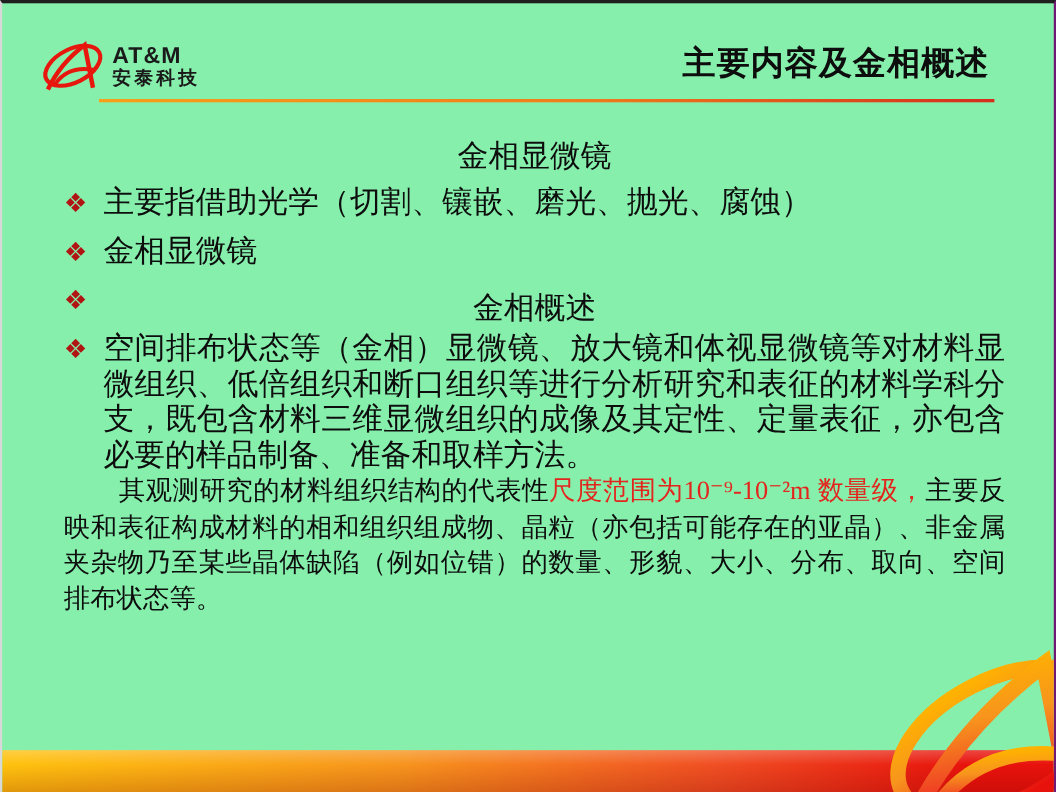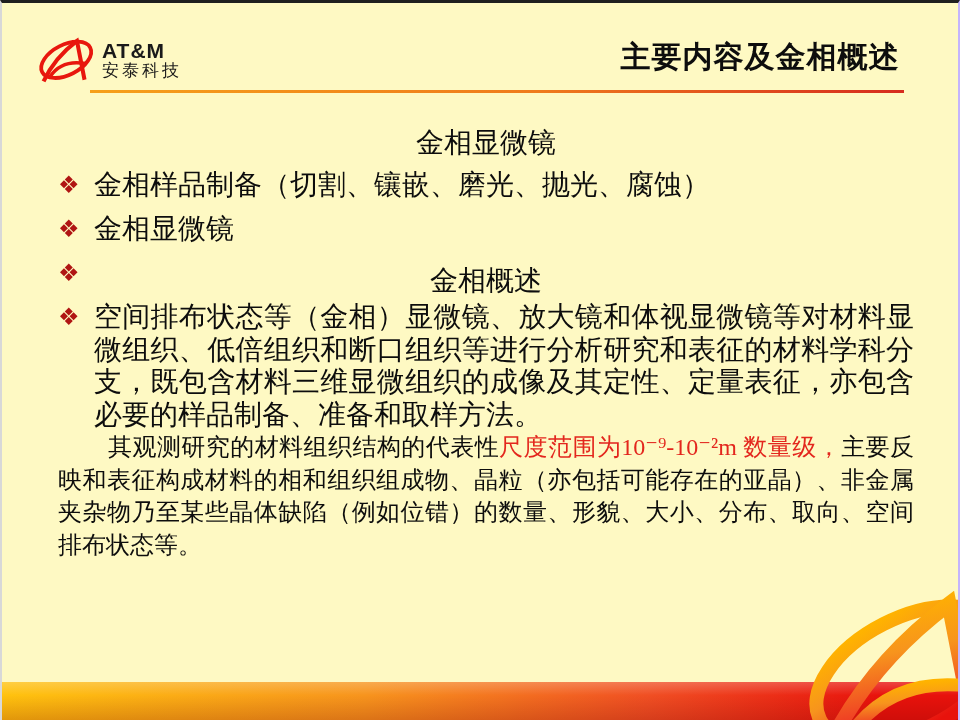--- a/index.html
+++ b/index.html
@@ -1,27 +1,27 @@
 <!DOCTYPE html>
 <html><head>
 <meta charset="utf-8">
 <style>
   html,body{margin:0;padding:0;background:#ffffff;}
   .slide{
     position:relative;width:960px;height:720px;overflow:hidden;
-    background:#fef9c3;box-sizing:border-box;
-    border-top:3px solid #1f1f1f;border-left:2px solid #d8d8d8;border-right:2px solid #c4b5fd;
+    background:#86efac;box-sizing:border-box;
+    border-top:3px solid #1f1f1f;border-left:2px solid #d8d8d8;border-right:2px solid #701a75;
     font-family:"Liberation Serif","DejaVu Serif",serif;color:#111;
   }
   
   .logo{position:absolute;left:34px;top:32px;display:flex;align-items:center;}
   .logo svg{display:block;}
   .logo-text{margin-left:4px;line-height:1;}
   .brand{font-family:"Liberation Sans","DejaVu Sans",sans-serif;font-weight:700;font-size:21px;color:#1a1a1a;letter-spacing:1px;}
-  .brand-cn{font-family:"Liberation Sans","DejaVu Sans",sans-serif;font-weight:400;font-size:17px;color:#1a1a1a;letter-spacing:3px;margin-top:1px;}
+  .brand-cn{font-family:"Liberation Sans","DejaVu Sans",sans-serif;font-weight:700;font-size:17px;color:#1a1a1a;letter-spacing:3px;margin-top:1px;}
   .page-title{
     position:absolute;left:596px;top:34px;width:324px;text-align:center;
     font-size:30px;font-weight:700;letter-spacing:1px;color:#0d0d0d;white-space:nowrap;
   }
   .header-rule{
     position:absolute;left:88px;top:87px;width:814px;height:3px;
     background:linear-gradient(90deg,#f6a01a 0%,#ef7b1c 55%,#d62c1e 100%);
   }
   
   .content{position:absolute;left:56px;top:120px;width:856px;}
@@ -70,21 +70,21 @@
 
   <div class="header-rule"></div>
 
   <div class="content">
 
     <div class="center-heading h-contents">金相显微镜</div>
 
     <ul class="bullet-list">
       <li class="bullet-item">
         <span class="bullet-glyph">❖</span>
-        <span>金相样品制备（切割、镶嵌、磨光、抛光、腐蚀）</span>
+        <span>主要指借助光学（切割、镶嵌、磨光、抛光、腐蚀）</span>
       </li>
       <li class="bullet-item">
         <span class="bullet-glyph">❖</span>
         <span>金相显微镜</span>
       </li>
       <li class="bullet-item">
         <span class="bullet-glyph">❖</span>
       </li>
     </ul>
 

